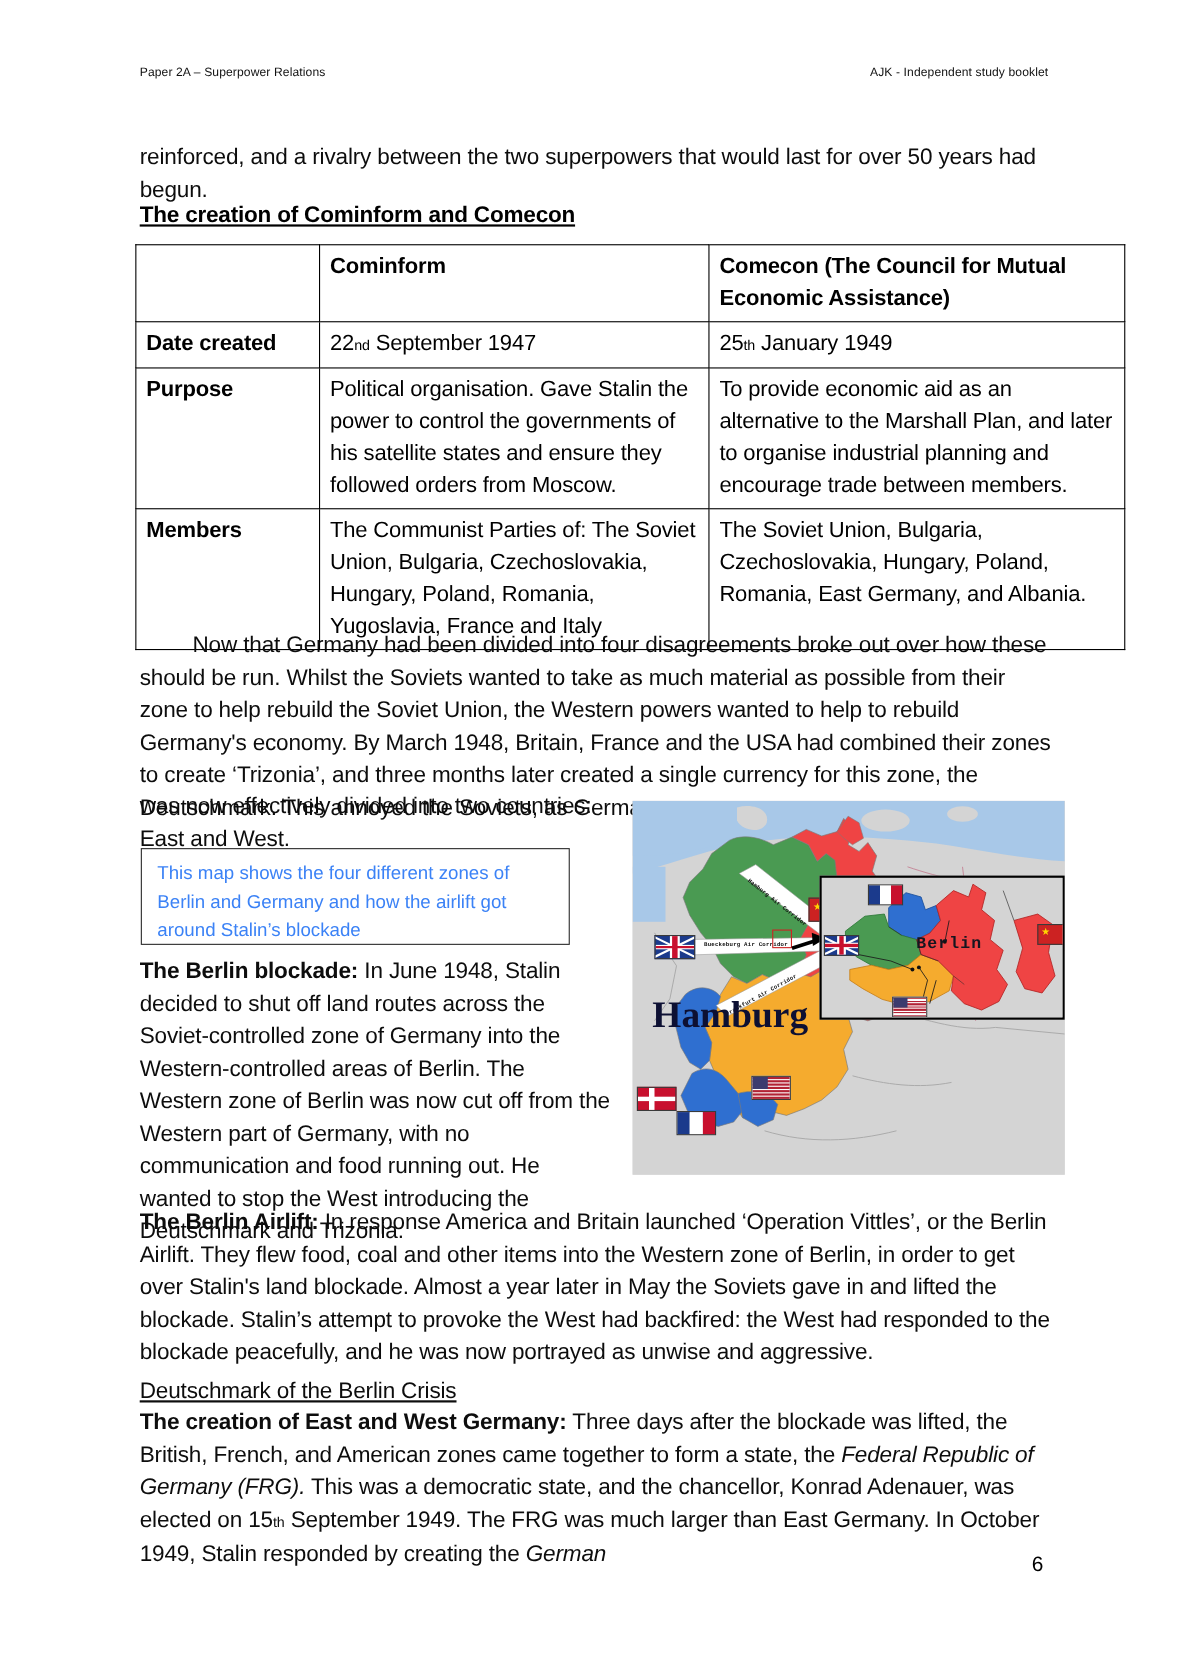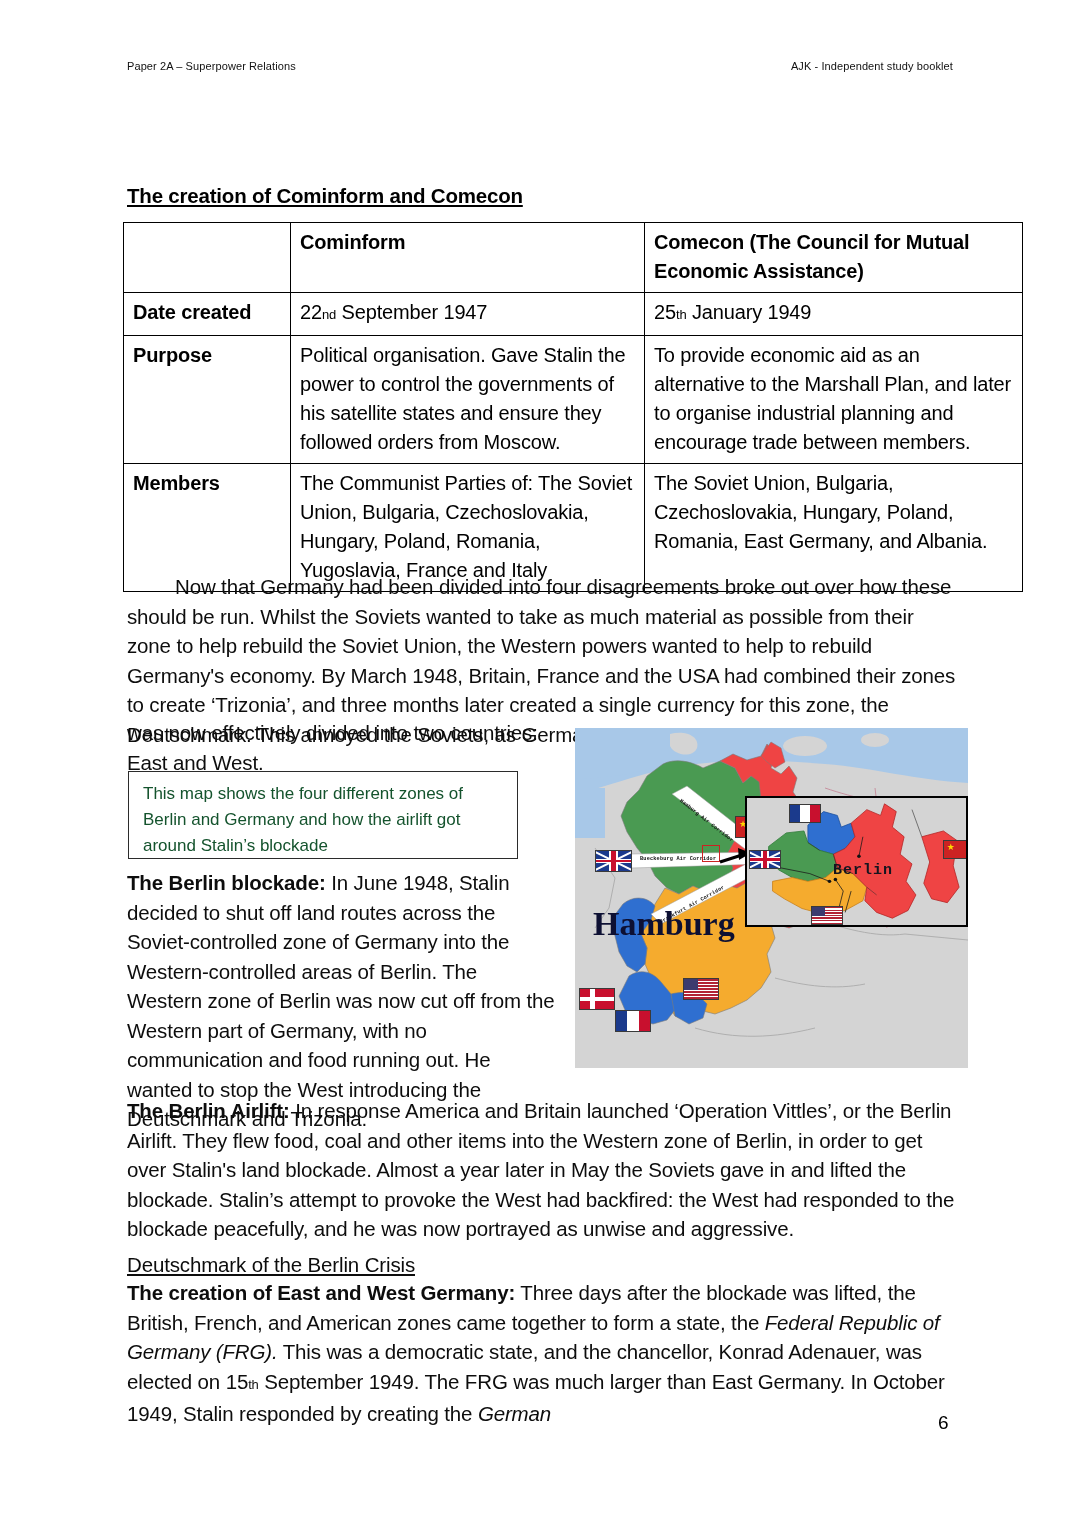--- a/index.html
+++ b/index.html
@@ -104,21 +104,21 @@
     left: 128px;
     top: 771px;
     width: 390px;
     height: 88px;
     border: 1.3px solid #2b2b2b;
     box-sizing: border-box;
     padding: 9px 12px 0 14px;
     font-family: "Liberation Sans", sans-serif;
     font-size: 17px;
     line-height: 26px;
-    color: #14532d;
+    color: #3b82f6;
   }
 
   
   .pgnum {
     position: absolute;
     top: 1412px;
     left: 938px;
     font-size: 19px;
   }
 
@@ -210,20 +210,21 @@
 </head>
 <body>
 
 <div class="page">
 
   <div class="hdr">
     <span>Paper 2A – Superpower Relations</span>
     <span>AJK - Independent study booklet</span>
   </div>
 
+  <div class="body-font intro">reinforced, and a rivalry between the two superpowers that would last for over 50 years had begun.</div>
 
   <div class="sec-head">The creation of Cominform and Comecon</div>
 
   <table class="cmp">
     <tbody>
         <tr>
       <td class="c0"></td>
       <td class="c1 hd">Cominform</td>
       <td class="c2 hd">Comecon (The Council for Mutual Economic Assistance)</td>
     </tr>
@@ -380,21 +381,21 @@
         <path d="M24,70 L64,78 L84,86" stroke="#1a1a1a" stroke-width="0.8" fill="none"></path>
         <path d="M92,120 L98,96 L90,84" stroke="#1a1a1a" stroke-width="0.8" fill="none"></path>
         <path d="M100,118 L106,96" stroke="#1a1a1a" stroke-width="0.8" fill="none"></path>
         <path d="M118,40 L114,60" stroke="#1a1a1a" stroke-width="0.8" fill="none"></path>
         <path d="M168,12 L178,40" stroke="#555" stroke-width="0.8" fill="none"></path>
         <circle cx="84" cy="86" r="1.8" fill="#111"></circle>
         <circle cx="90" cy="84" r="1.8" fill="#111"></circle>
         <circle cx="114" cy="60" r="1.8" fill="#111"></circle>
       </svg>
 
-      <div class="berlin-label" style="left:86px; top:64px;">Berlin</div>
+      <div class="berlin-label" style="left:86px; top:52px;">Berlin</div>
 
       <div class="flag tri" style="left:42px; top:6px; width:32px; height:19px;">
         <span style="background:#1b3a8c"></span>
           <span style="background:#fff"></span>
           <span style="background:#c8102e"></span>
       </div>
       <div class="flag uj" style="left:2px; top:52px; width:32px; height:19px;">
         <div class="d1"></div>
           <div class="d2"></div>
           <div class="hb"></div>

